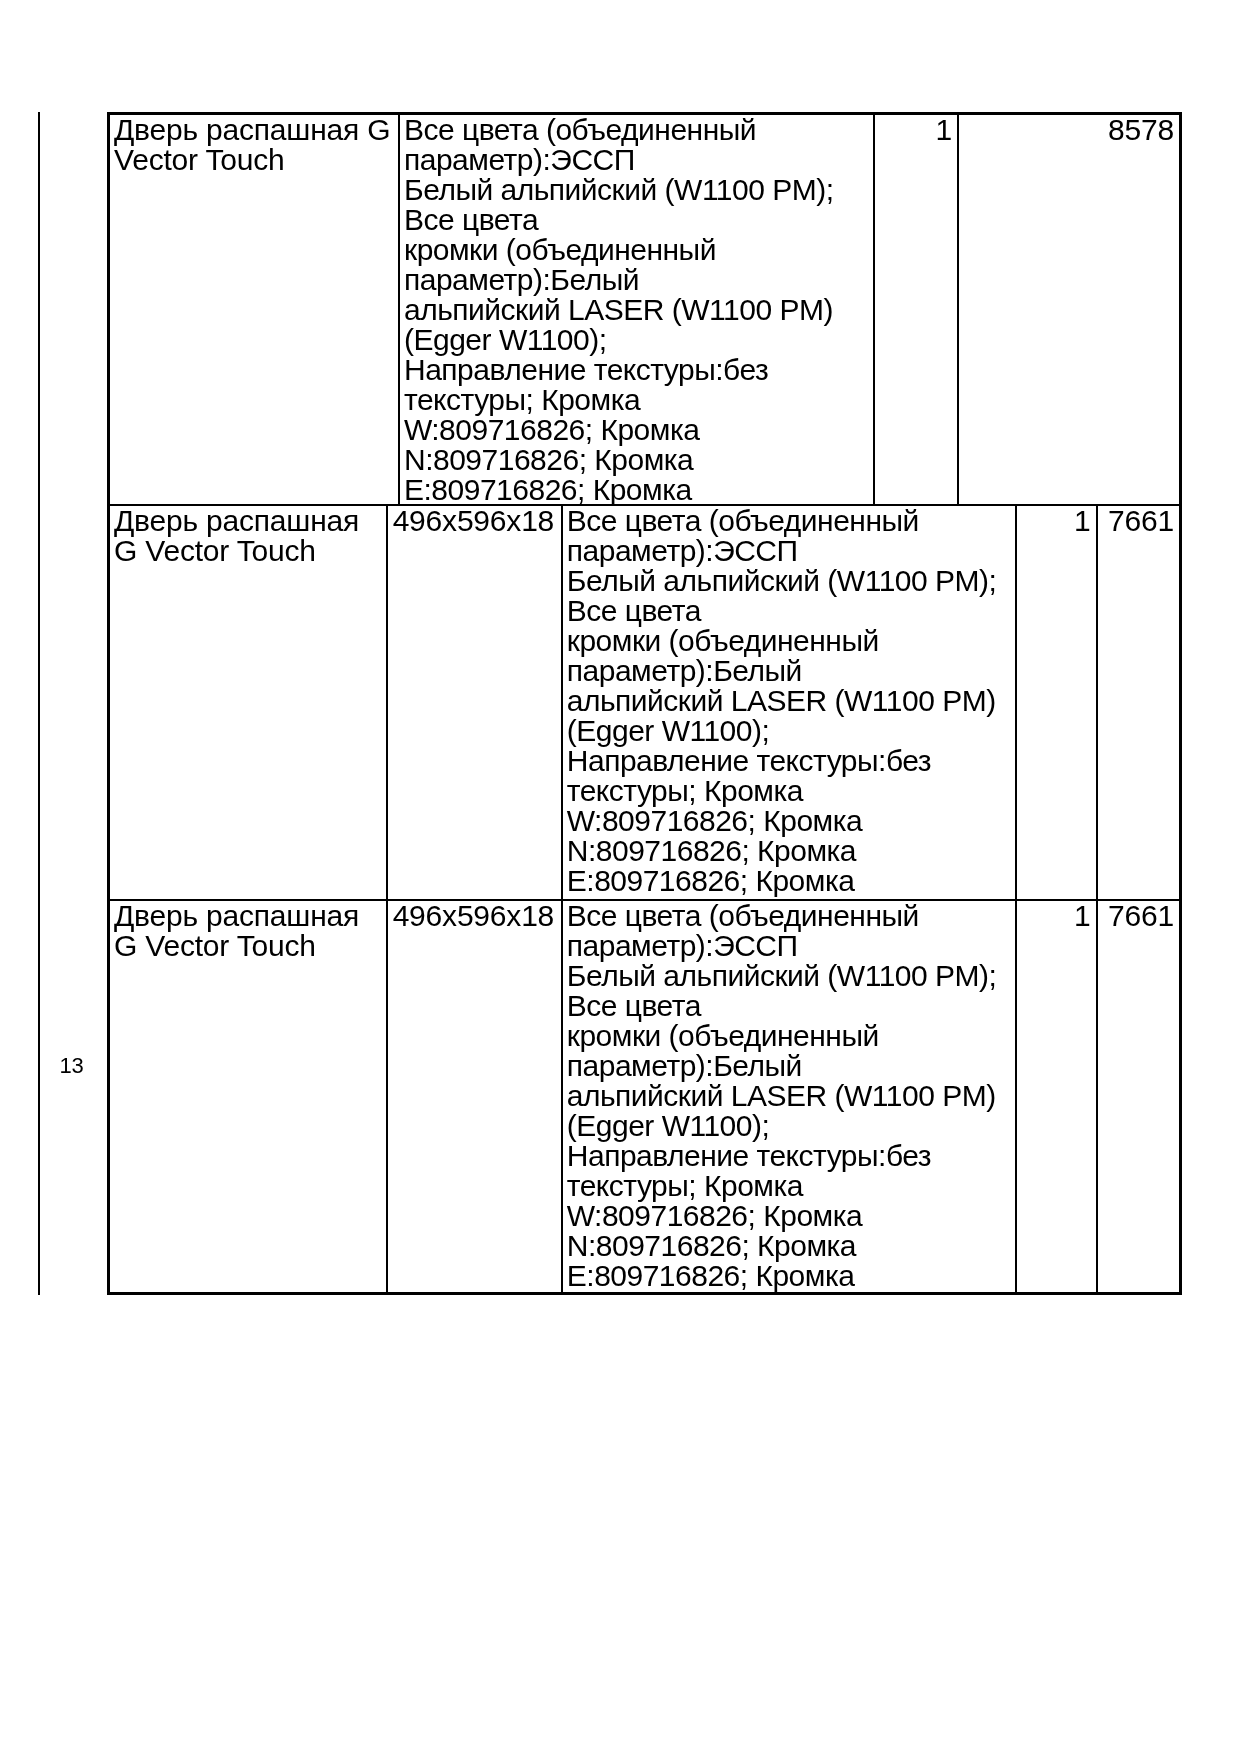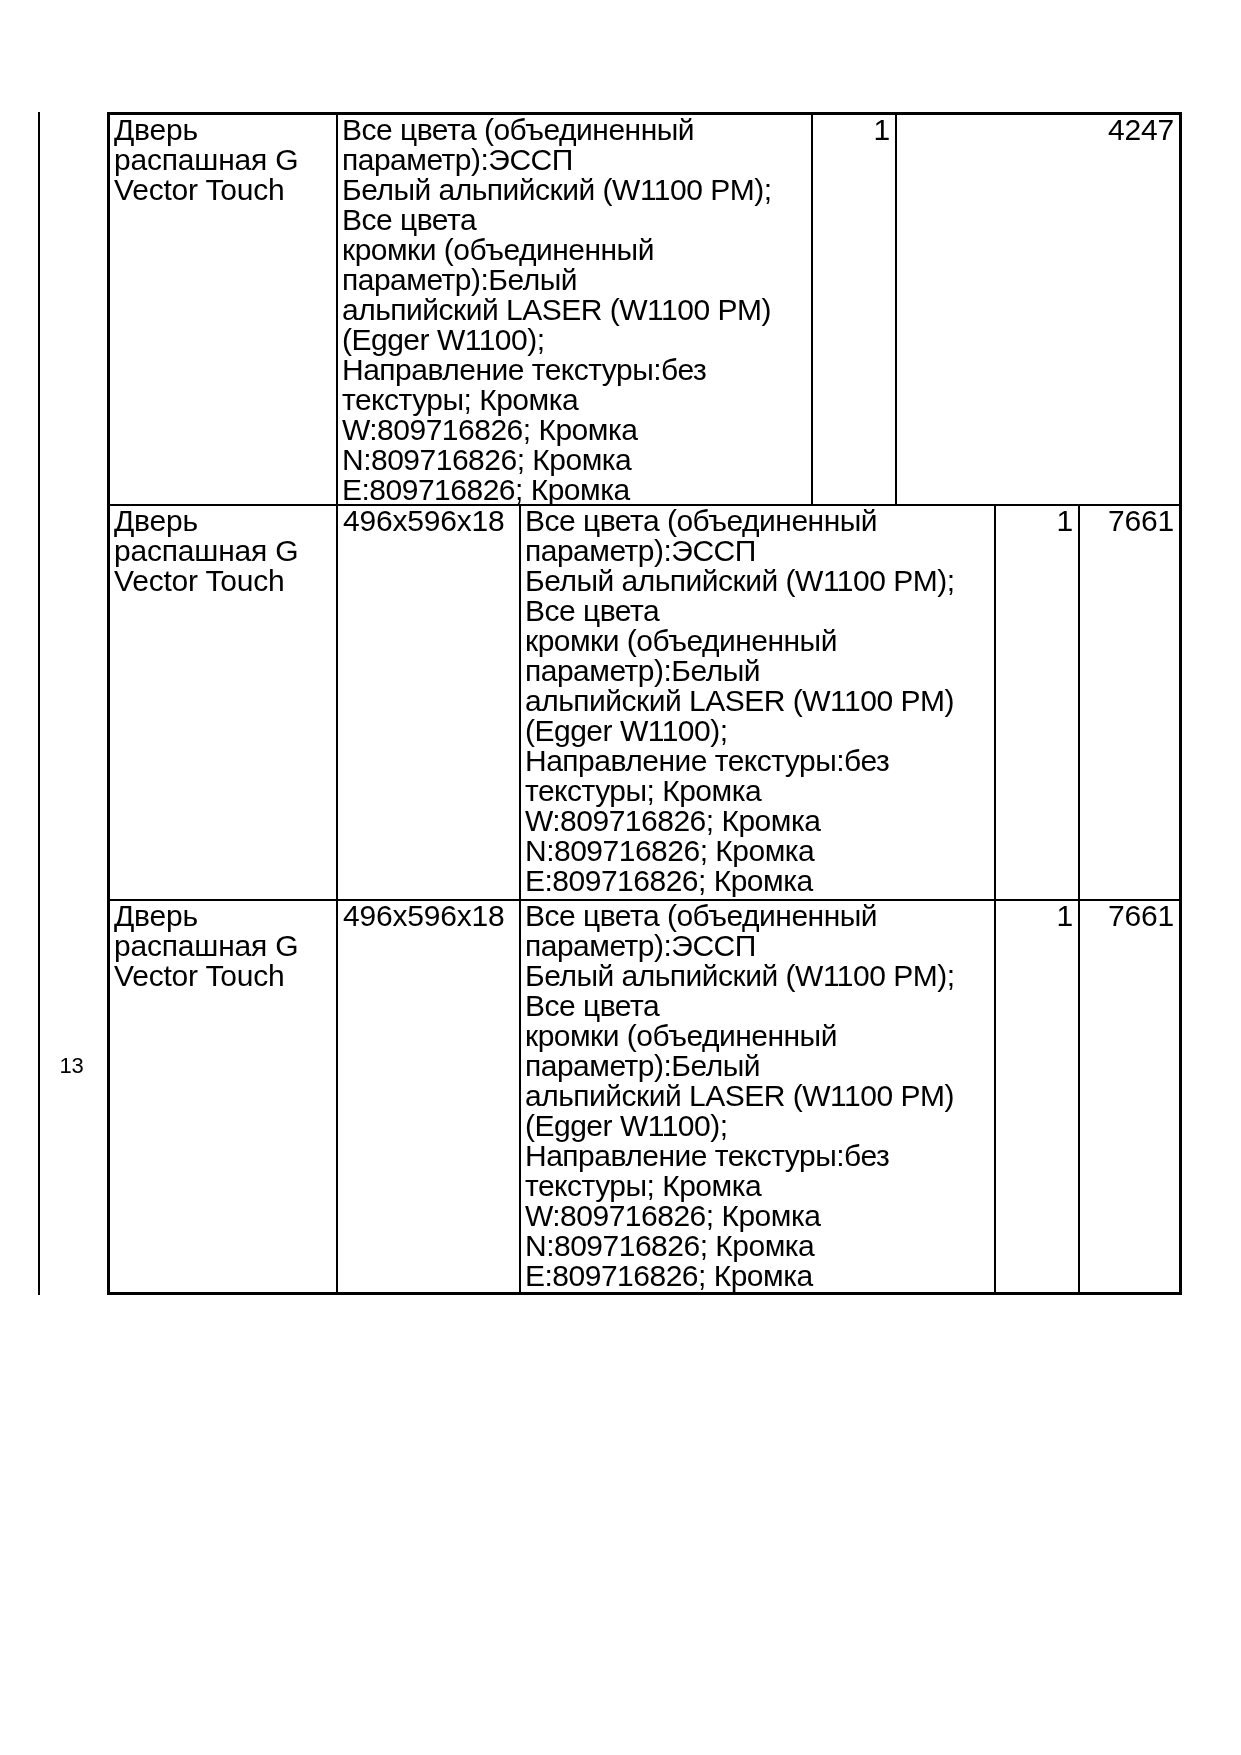--- a/index.html
+++ b/index.html
@@ -50,21 +50,21 @@
   .cell{
     box-sizing:border-box;
     border-right:2px solid #000;
     display:flex;
     align-items:flex-start;
     font-size:30px;
     line-height:30px;
     letter-spacing:-0.2px;
     overflow:hidden;
   }
-  .c-name {width:228px;padding-left:4px;padding-right:6px;}
+  .c-name {width:290px;padding-left:4px;padding-right:6px;}
   .c-size {width:183px;padding-left:5px;}
   .c-desc {width:475px;padding:0 2px 0 4px;}
   .c-desc .desc-text{
     white-space:pre-line;
     letter-spacing:-0.5px;
     line-height:30px;
   }
   .c-qty  {width:84px;justify-content:flex-end;padding-right:5px;}
   .c-price{width:85px;border-right:none;justify-content:flex-end;padding-right:5px;flex:1 1 auto;}
 </style>
@@ -86,21 +86,21 @@
 альпийский LASER (W1100 PM)(Egger W1100);
 Направление текстуры:без текстуры; Кромка
 W:809716826; Кромка N:809716826; Кромка
 E:809716826; Кромка S:809716826; ШК
 Программа обработки фасада (POP):Петли;
 Левая/правая/без разницы:Левая; ШК Номер
 шкафа для этикетки:20; Длина:0.596 м;
 Ширина:0.576 м; Толщина:0.018 м;</span>
       </div>
     <div class="cell c-qty">1</div>
-    <div class="cell c-price">4247</div>
+    <div class="cell c-price">8578</div>
   </div>
 
   <div class="row r2">
     <div class="cell c-name">Дверь распашная G Vector Touch</div>
     <div class="cell c-size">496x596x18</div>
     <div class="cell c-desc">
         <span class="desc-text">Все цвета (объединенный параметр):ЭССП
 Белый альпийский (W1100 PM); Все цвета
 кромки (объединенный параметр):Белый
 альпийский LASER (W1100 PM)(Egger W1100);

